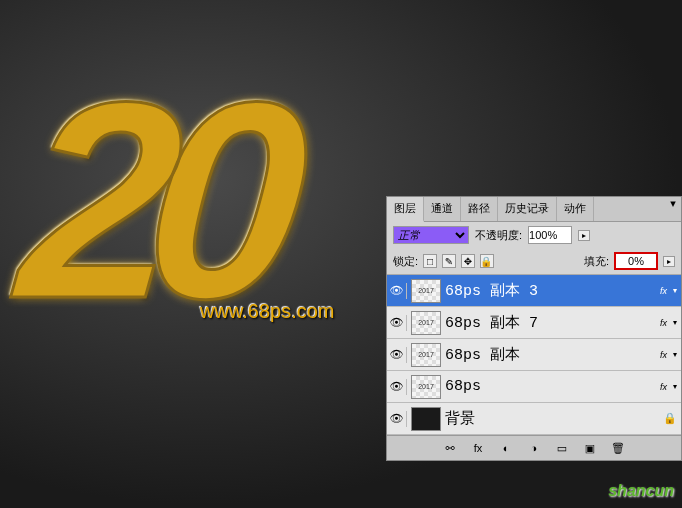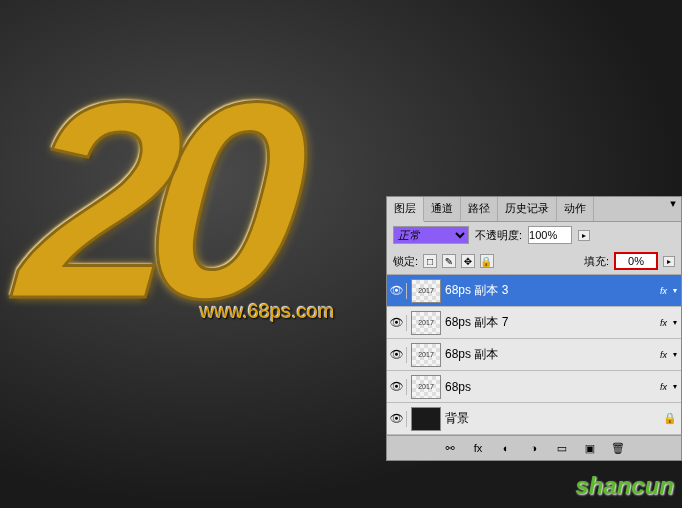--- a/index.html
+++ b/index.html
@@ -1,38 +1,38 @@
 <!DOCTYPE html>
 <html><head>
 <meta charset="utf-8">
 <style>
 * { margin: 0; padding: 0; box-sizing: border-box; font-family: "Microsoft YaHei", sans-serif; }
 body { width: 682px; height: 508px; background: #1a1a1a; position: relative; overflow: hidden; }
 .canvas { position: absolute; top: 0; left: 0; width: 682px; height: 508px; background: radial-gradient(ellipse at 30% 35%, #4a4a4a 0%, #1a1a1a 70%); }
 .art-text { position: absolute; top: 40px; left: 20px; width: 620px; height: 400px; font-size: 280px; font-weight: bold; font-style: italic; color: #d4a017; text-shadow: 0 0 10px #f5c542, 2px 2px 4px #000, -2px -2px 2px #fff8dc; -webkit-text-stroke: 3px #8b6914; letter-spacing: -30px; transform: skewX(-5deg); }
 .watermark1 { position: absolute; top: 300px; left: 200px; color: #e8a800; font-size: 20px; font-weight: normal; text-shadow: 1px 1px 2px #000, -1px -1px 1px #fff; }
-.watermark2 { position: absolute; bottom: 8px; right: 8px; color: #5eb82e; font-size: 24px; font-weight: bold; font-style: italic; text-shadow: 1px 1px 2px #fff; }
+.watermark2 { position: absolute; bottom: 8px; right: 8px; color: #5eb82e; font-size: 16px; font-weight: bold; font-style: italic; text-shadow: 1px 1px 2px #fff; }
 .layers-panel { position: absolute; top: 196px; right: 0; width: 296px; background: #d5d5d5; border: 1px solid #888; font-size: 11px; }
 .tabs { display: flex; background: #c8c8c8; border-bottom: 1px solid #999; }
 .tab { padding: 4px 7px; cursor: pointer; border-right: 1px solid #aaa; }
 .tab.active { background: #d5d5d5; border-bottom: 2px solid #d5d5d5; margin-bottom: -1px; }
 .panel-menu { width: 16px; text-align: center; margin-left: auto; }
 .blend-row { display: flex; align-items: center; padding: 4px 6px; gap: 6px; }
 .blend-select { width: 76px; height: 18px; font-size: 11px; border: 1px solid #999; background: #8b5cf6; font-style: italic; }
 .opacity-input { width: 44px; height: 18px; font-size: 11px; border: 1px solid #999; }
 .lock-row { display: flex; align-items: center; padding: 4px 6px; gap: 5px; border-bottom: 1px solid #aaa; }
 .lock-icon { width: 14px; height: 14px; display: inline-flex; align-items: center; justify-content: center; font-size: 10px; border: 1px solid #999; background: #eee; cursor: pointer; }
 .fill-input { width: 44px; height: 18px; font-size: 11px; text-align: center; border: 2px solid #d40000; }
 .layer-list { max-height: 200px; overflow-y: auto; background: #e8e8e8; }
 .layer-row { display: flex; align-items: center; height: 32px; border-bottom: 1px solid #bbb; padding: 0 4px; gap: 4px; }
 .layer-row.selected { background: #3875d7; color: #fff; }
 .eye { width: 16px; height: 16px; display: flex; align-items: center; justify-content: center; cursor: pointer; border-right: 1px solid #bbb; padding-right: 4px; }
 .thumb { width: 30px; height: 24px; background: #f5f5f5; border: 1px solid #888; display: flex; align-items: center; justify-content: center; font-size: 7px; color: #333; background-image: linear-gradient(45deg,#ddd 25%,transparent 25%,transparent 75%,#ddd 75%),linear-gradient(45deg,#ddd 25%,transparent 25%,transparent 75%,#ddd 75%); background-size: 8px 8px; background-position: 0 0,4px 4px; }
 .thumb.bg { background: #1a1a1a; color: #fff; }
-.layer-name { flex: 1; font-size: 12px; white-space: nowrap; overflow: hidden; }
+.layer-name { flex: 1; font-size: 15px; white-space: nowrap; overflow: hidden; font-family: Liberation Mono, monospace; }
 .fx-badge { font-size: 9px; font-style: italic; padding-right: 2px; }
 .chev { font-size: 8px; }
 .panel-footer { display: flex; justify-content: center; gap: 10px; padding: 4px; background: #c8c8c8; border-top: 1px solid #999; }
 .footer-btn { width: 18px; height: 16px; display: flex; align-items: center; justify-content: center; cursor: pointer; font-size: 11px; }
 .arrow-btn { width: 12px; border: 1px solid #999; background: #eee; font-size: 8px; display: inline-flex; align-items: center; justify-content: center; }
 </style>
 </head>
 <body>
 
 <div class="canvas">

